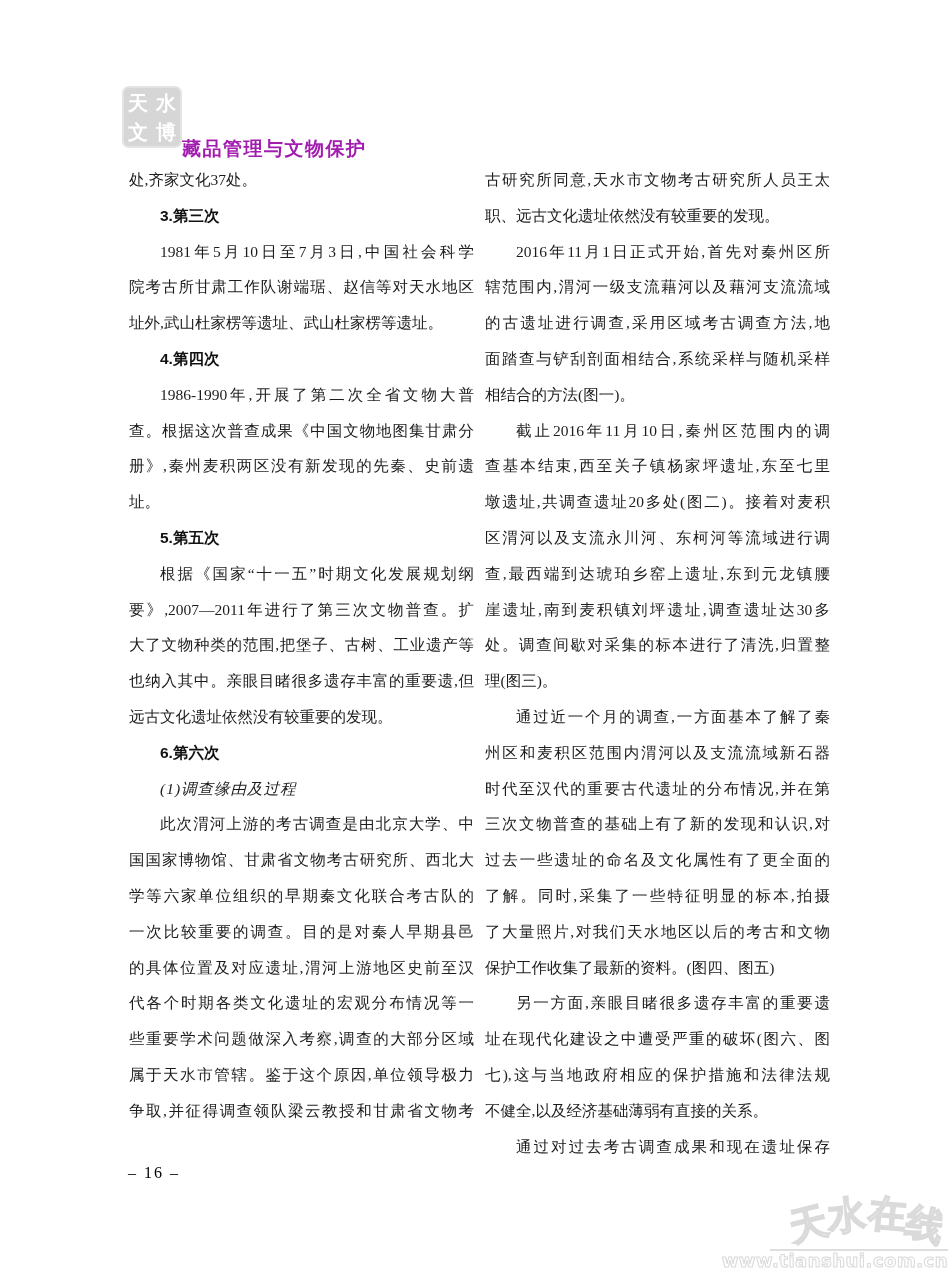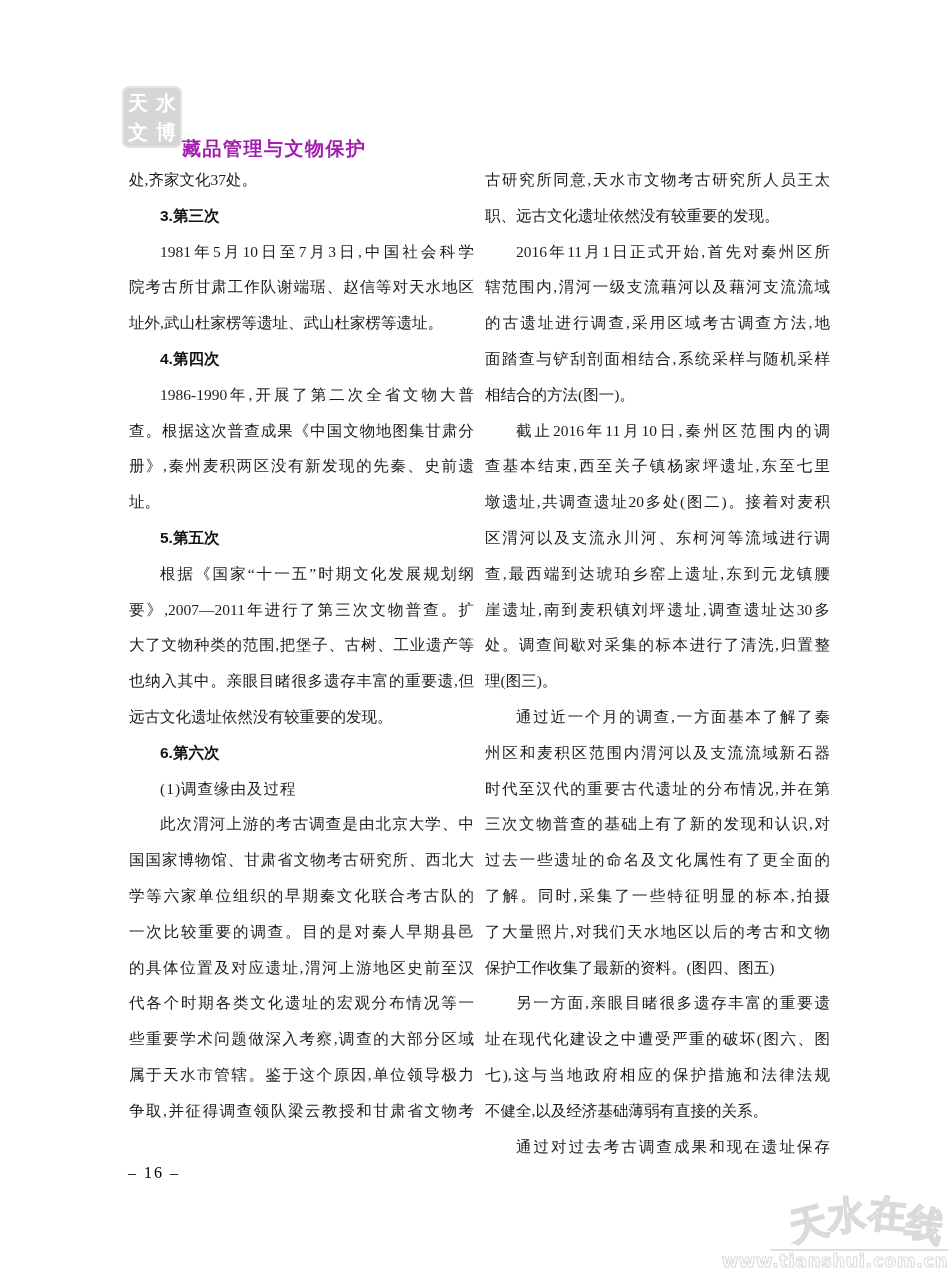--- a/index.html
+++ b/index.html
@@ -32,21 +32,21 @@
   .line{
     height:35.8px; line-height:35.8px; font-size:15.5px; color:#1c1c1c;
     overflow:hidden;
   }
   .line.full{text-align:justify; text-align-last:justify;}
   .line.indent{text-indent:2em;}
   .line.heading{
     font-weight:bold; text-indent:2em; color:#111;
     font-family:"Liberation Sans","DejaVu Sans",sans-serif;
   }
-  .line.sub{text-indent:2em; letter-spacing:1px;}
+  .line.sub{font-style:italic; text-indent:2em; letter-spacing:1px;}
   
   .page-number{
     position:absolute; left:128px; top:1164px; font-size:16px; color:#000000;
     letter-spacing:2px;
   }
   
   .watermark{position:absolute; right:0; bottom:4px; width:240px; height:90px;}
   .wm-title{
     position:absolute; right:2px; bottom:32px; white-space:nowrap;
     font-family:"DejaVu Sans","Liberation Sans",sans-serif;

